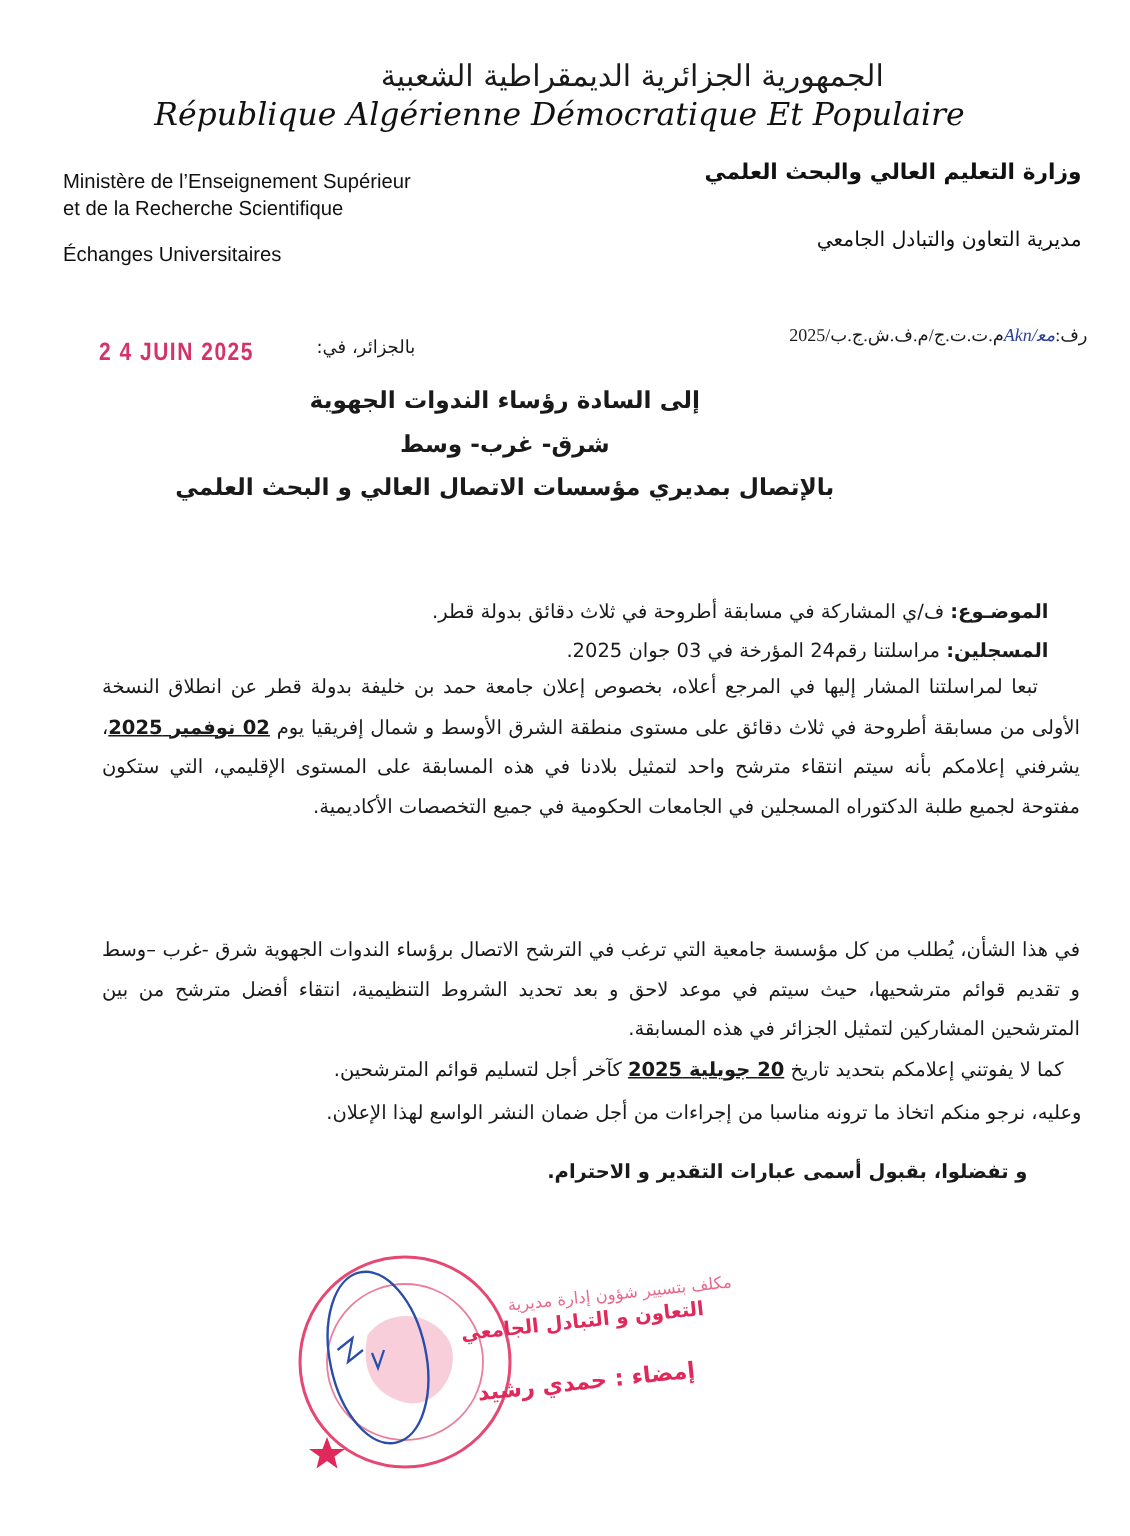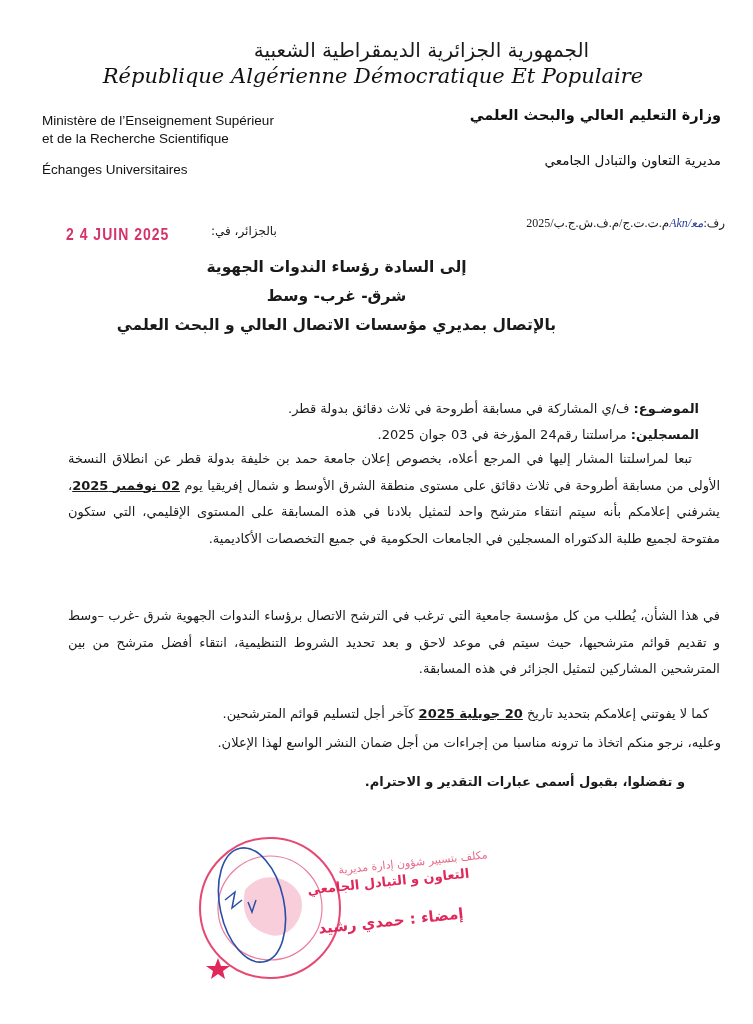--- a/index.html
+++ b/index.html
@@ -56,21 +56,21 @@
   <b>الموضـوع:</b><span> ف/ي المشاركة في مسابقة أطروحة في ثلاث دقائق بدولة قطر.</span>
 </div>
 <div class="abs ar subj" style="top:394px">
   <b>المسجلين:</b><span> مراسلتنا رقم24 المؤرخة في 03 جوان 2025.</span>
 </div>
 
 <div class="abs ar para" style="top:446px;text-indent:28px">
   <span>تبعا لمراسلتنا المشار إليها في المرجع أعلاه، بخصوص إعلان جامعة حمد بن خليفة بدولة قطر عن انطلاق النسخة الأولى من مسابقة أطروحة في ثلاث دقائق على مستوى منطقة الشرق الأوسط و شمال إفريقيا يوم </span><u>02 نوفمبر 2025</u><span>، يشرفني إعلامكم بأنه سيتم انتقاء مترشح واحد لتمثيل بلادنا في هذه المسابقة على المستوى الإقليمي، التي ستكون مفتوحة لجميع طلبة الدكتوراه المسجلين في الجامعات الحكومية في جميع التخصصات الأكاديمية.</span>
 </div>
 
-<div class="abs ar para" style="top:603px">في هذا الشأن، يُطلب من كل مؤسسة جامعية التي ترغب في الترشح الاتصال برؤساء الندوات الجهوية شرق -غرب –وسط و تقديم قوائم مترشحيها، حيث سيتم في موعد لاحق و بعد تحديد الشروط التنظيمية، انتقاء أفضل مترشح من بين المترشحين المشاركين لتمثيل الجزائر في هذه المسابقة.</div>
+<div class="abs ar para" style="top:621px">في هذا الشأن، يُطلب من كل مؤسسة جامعية التي ترغب في الترشح الاتصال برؤساء الندوات الجهوية شرق -غرب –وسط و تقديم قوائم مترشحيها، حيث سيتم في موعد لاحق و بعد تحديد الشروط التنظيمية، انتقاء أفضل مترشح من بين المترشحين المشاركين لتمثيل الجزائر في هذه المسابقة.</div>
 
 <div class="abs ar single" style="top:706px;right:44px">
   <span>كما لا يفوتني إعلامكم بتحديد تاريخ </span><u style="font-weight:bold">20 جويلية 2025</u><span> كآخر أجل لتسليم قوائم المترشحين.</span>
 </div>
 <div class="abs ar single" style="top:735px;right:32px">وعليه، نرجو منكم اتخاذ ما ترونه مناسبا من إجراءات من أجل ضمان النشر الواسع لهذا الإعلان.</div>
 <div class="abs ar single" style="top:774px;right:68px;font-weight:bold">و تفضلوا، بقبول أسمى عبارات التقدير و الاحترام.</div>
 
 <div class="abs stamp-wrap">
   <svg width="340" height="160" viewBox="0 0 340 160">
     <circle cx="80" cy="78" r="70" fill="none" stroke="#e0285a" stroke-width="2" opacity="0.85"></circle>

